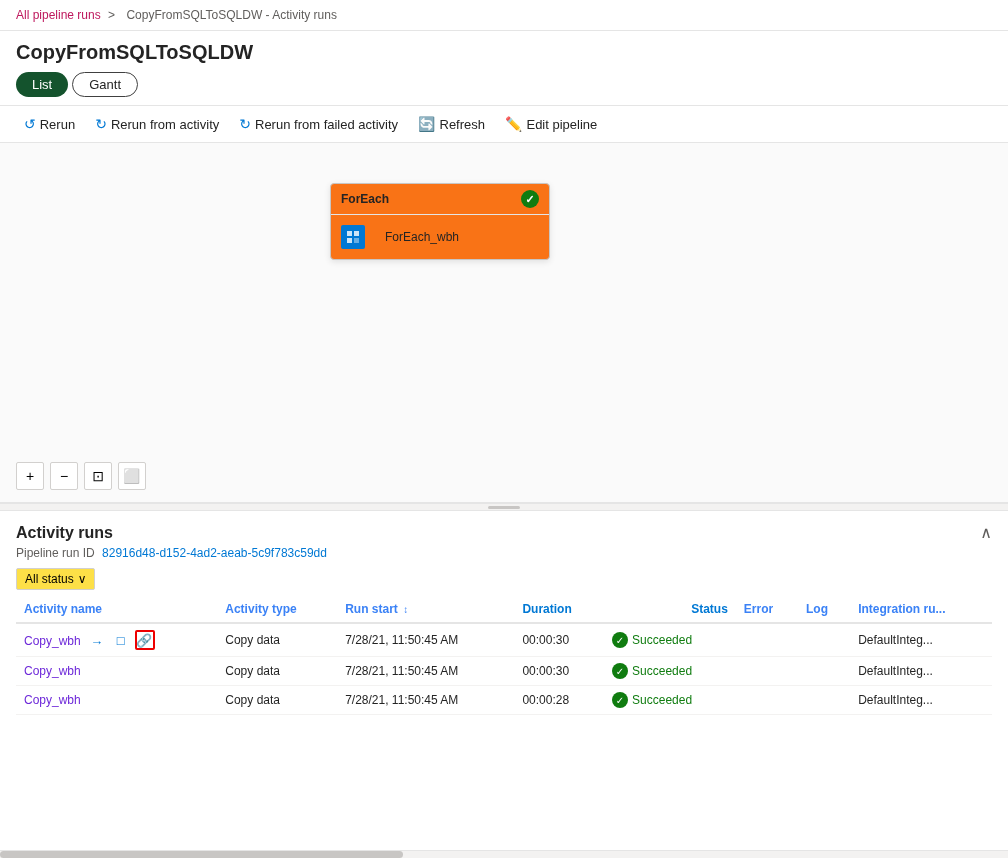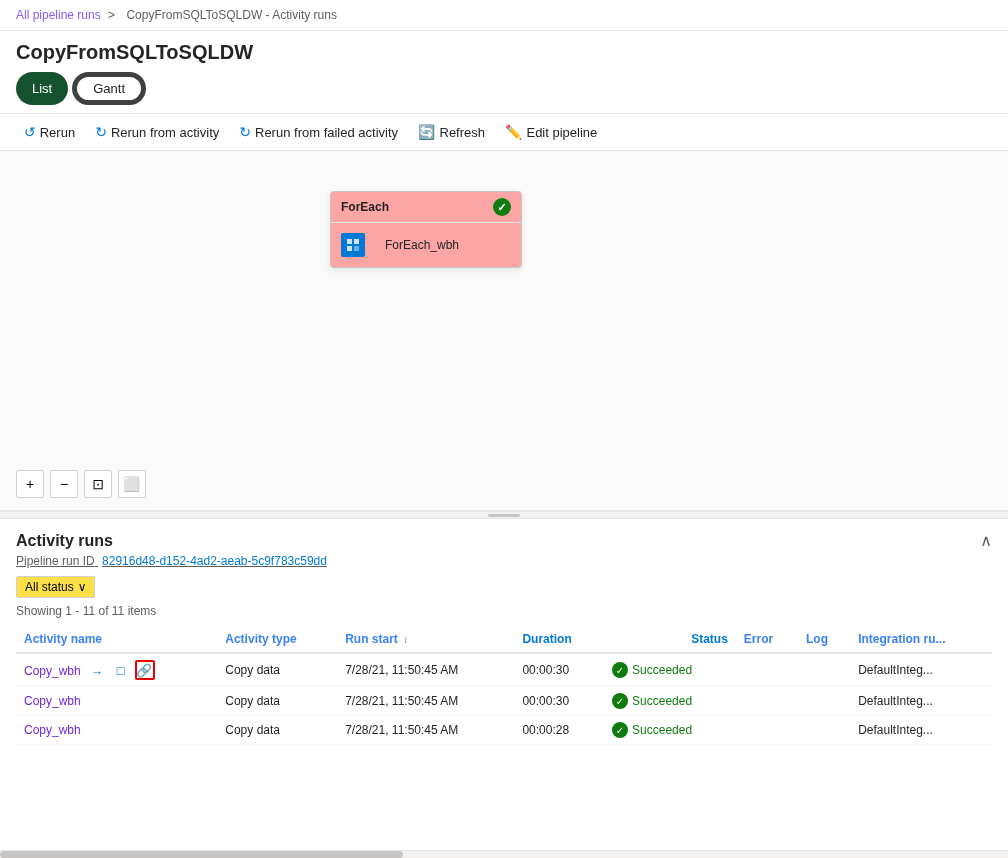--- a/index.html
+++ b/index.html
@@ -1,62 +1,62 @@
 <!DOCTYPE html>
 <html><head>
   <meta charset="utf-8">
   <style>
     * { box-sizing: border-box; margin: 0; padding: 0; }
     body { font-family: 'Segoe UI', Arial, sans-serif; font-size: 13px; color: #242424; background: #fff; width: 1008px; height: 858px; overflow: hidden; }
 
     
     .breadcrumb { padding: 8px 16px; font-size: 12px; color: #0078d4; border-bottom: 1px solid #e5e5e5; }
     .breadcrumb span { color: #605e5c; margin: 0 4px; }
-    .breadcrumb a { color: #8b5cf6; text-decoration: none; cursor: pointer; }
+    .breadcrumb a { color: #be185d; text-decoration: none; cursor: pointer; }
 
     
     .page-title { padding: 10px 16px 8px; font-size: 20px; font-weight: 600; }
 
     
     .tab-group { padding: 0 16px 8px; display: flex; gap: 4px; }
     .tab-btn { padding: 4px 16px; border-radius: 20px; border: none; cursor: pointer; font-size: 13px; font-weight: 500; }
     .tab-btn.active { background: #14532d; color: #fff; }
-    .tab-btn.inactive { background: transparent; color: #242424; border: 5px solid #404040; }
+    .tab-btn.inactive { background: transparent; color: #242424; border: 1px solid #404040; }
 
     
     .toolbar { display: flex; align-items: center; padding: 6px 16px; border-top: 1px solid #e5e5e5; border-bottom: 1px solid #e5e5e5; gap: 4px; }
     .toolbar-btn { display: flex; align-items: center; gap: 4px; padding: 4px 8px; background: transparent; border: none; cursor: pointer; color: #242424; font-size: 13px; border-radius: 2px; }
     .toolbar-btn .icon { font-size: 14px; color: #0078d4; }
 
     
     .canvas-area { height: 360px; background: #fafafa; border-bottom: 1px solid #e5e5e5; position: relative; overflow: hidden; }
 
     
     .node-container { position: absolute; top: 40px; left: 330px; }
-    .node-box { background: #fca5a5; border: 1px solid #c8c6c4; border-radius: 4px; width: 192px; box-shadow: 0 2px 6px rgba(0,0,0,0.1); }
+    .node-box { background: #f97316; border: 1px solid #c8c6c4; border-radius: 4px; width: 220px; box-shadow: 0 2px 6px rgba(0,0,0,0.1); }
     .node-header { display: flex; align-items: center; justify-content: space-between; padding: 6px 10px; font-size: 12px; font-weight: 600; color: #242424; border-bottom: 1px solid #e5e5e5; }
     .node-success-icon { width: 18px; height: 18px; background: #107c10; border-radius: 50%; display: flex; align-items: center; justify-content: center; color: #fff; font-size: 11px; }
     .node-body { display: flex; align-items: center; padding: 10px; gap: 20px; }
     .node-activity-icon { width: 24px; height: 24px; background: #0078d4; display: flex; align-items: center; justify-content: center; border-radius: 2px; }
     .node-activity-name { font-size: 12px; }
 
     
     .canvas-controls { position: absolute; bottom: 12px; left: 16px; display: flex; gap: 6px; }
     .canvas-ctrl-btn { width: 28px; height: 28px; border: 1px solid #d2d0ce; background: #fff; display: flex; align-items: center; justify-content: center; cursor: pointer; border-radius: 2px; font-size: 14px; }
 
     
     .resize-handle { height: 8px; background: #f3f2f1; border-top: 1px solid #e5e5e5; border-bottom: 1px solid #e5e5e5; display: flex; align-items: center; justify-content: center; cursor: ns-resize; }
     .resize-bar { width: 32px; height: 3px; background: #c8c6c4; border-radius: 2px; }
 
     
     .activity-section { padding: 12px 16px 0; }
     .section-header { display: flex; align-items: center; justify-content: space-between; margin-bottom: 4px; gap: 16px; }
     .section-title { font-size: 16px; font-weight: 600; }
     .collapse-icon { font-size: 16px; cursor: pointer; color: #605e5c; }
-    .pipeline-run-id { font-size: 12px; color: #605e5c; margin-bottom: 8px; text-decoration: underline; }
+    .pipeline-run-id { font-size: 12px; color: #605e5c; margin-bottom: 8px; }
     .pipeline-run-id a { color: #0078d4; text-decoration: none; }
 
     
     .filter-row { display: flex; align-items: center; margin-bottom: 6px; }
     .filter-btn { display: flex; align-items: center; gap: 4px; padding: 3px 8px; border: 1px solid #d2d0ce; background: #fde047; cursor: pointer; border-radius: 2px; font-size: 12px; }
 
     
     .count-text { font-size: 12px; color: #605e5c; margin-bottom: 8px; }
 
     
@@ -159,21 +159,20 @@
     <a style="color:#0078d4;text-decoration:none;margin-left:4px;">82916d48-d152-4ad2-aeab-5c9f783c59dd</a>
   </div>
 
   <div class="filter-row">
     <button class="filter-btn">
       <span>All status</span>
       <span>∨</span>
     </button>
   </div>
 
-  <div class="count-text">Showing 1 - 11 of 11 items</div>
 
   <table class="runs-table">
     <thead>
       <tr>
         <th>Activity name</th>
         <th>Activity type</th>
         <th>Run start <span class="sort-icon">↕</span></th>
         <th style="color:#0078d4;">Duration</th>
         <th style="color:#0078d4;text-align:right;">Status</th>
         <th>Error</th>

